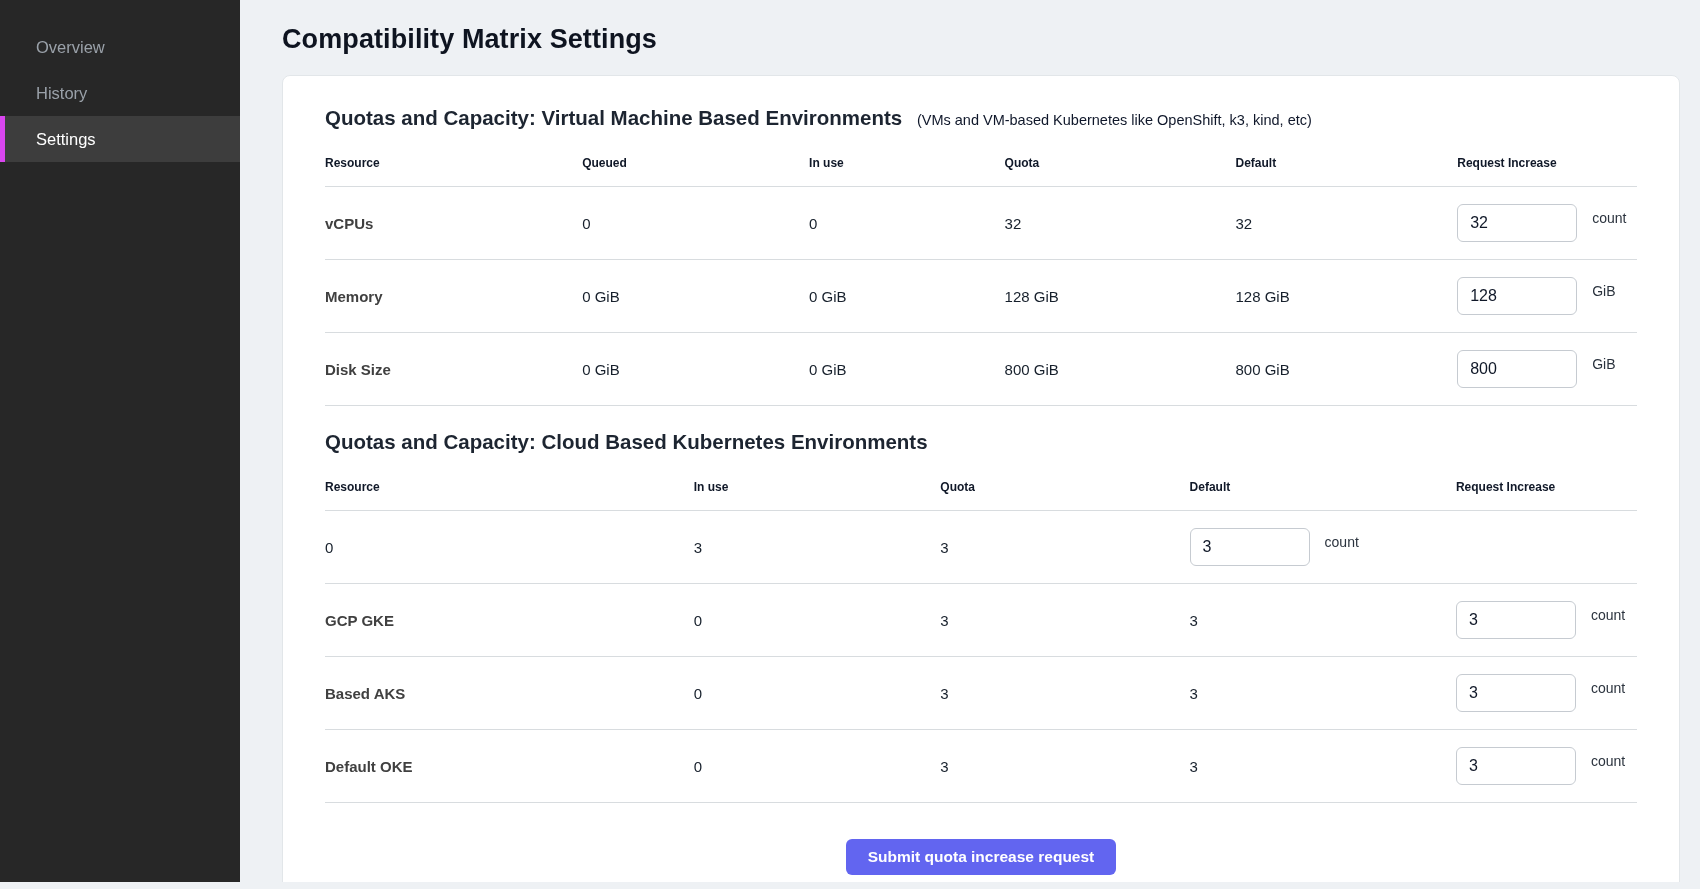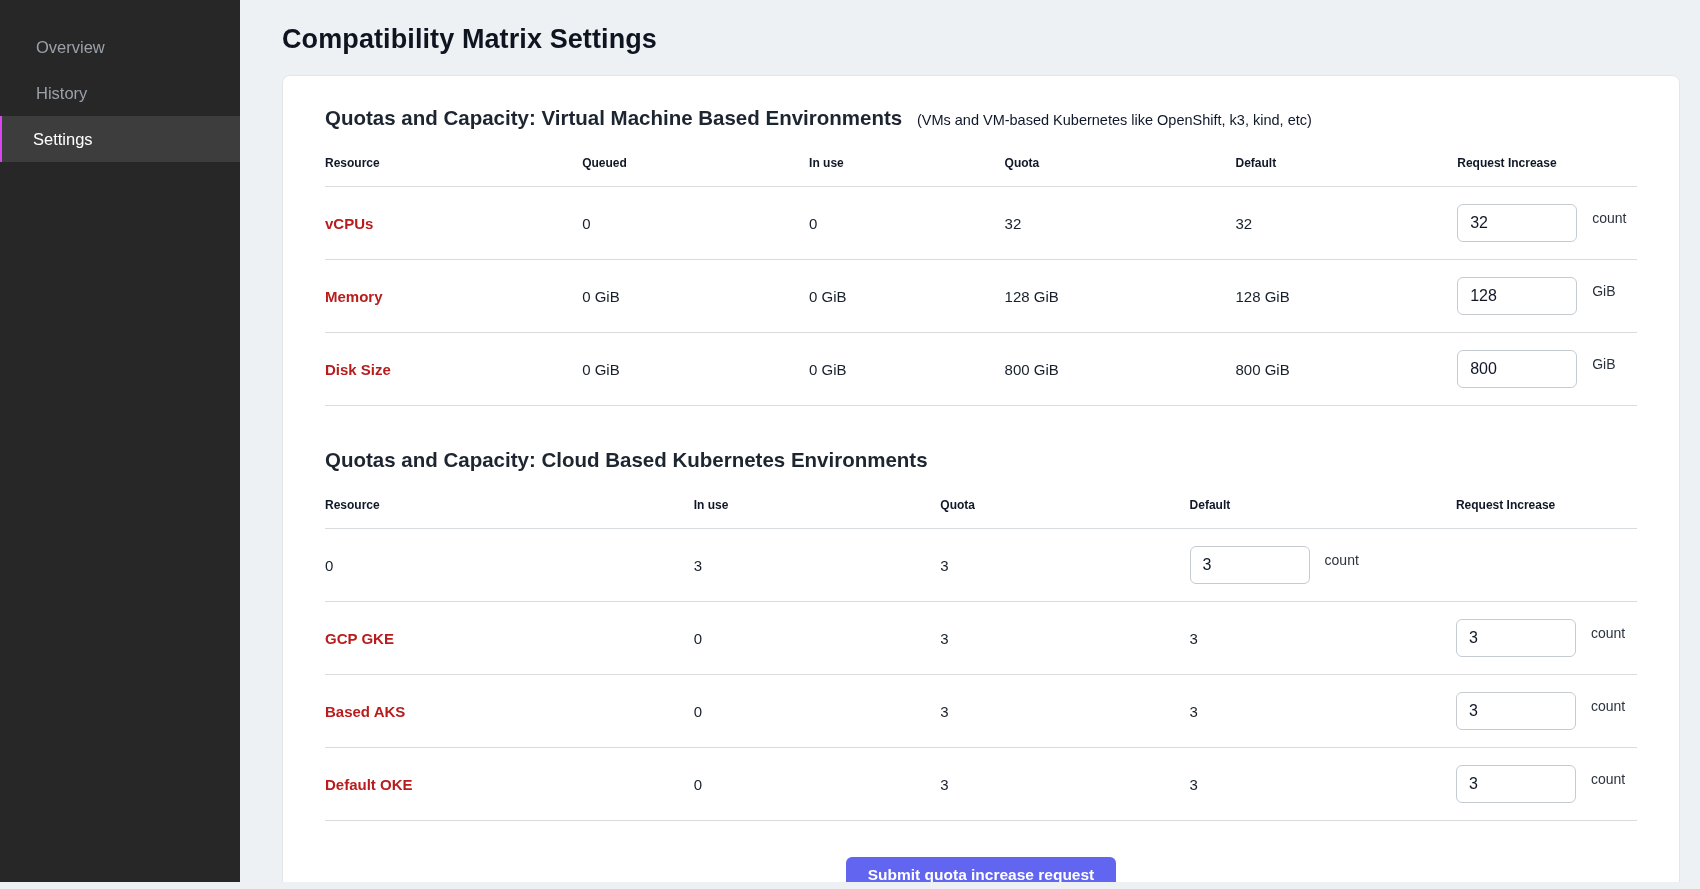--- a/index.html
+++ b/index.html
@@ -25,21 +25,21 @@
     align-items: center;
     padding-left: 31px;
     font-size: 16.5px;
     color: #9aa1a9;
     cursor: pointer;
     border-left: 5px solid transparent;
   }
   .side-item.active {
     background: #3d3d3d;
     color: #ffffff;
-    border-left: 2px solid #d946ef;
+    border-left: 5px solid #d946ef;
   }
 
   
   .main {
     flex: 1;
     padding: 12px 20px 24px 42px;
     overflow: hidden;
     border-radius: 18px;
   }
   h1.page-title {
@@ -59,39 +59,39 @@
     font-size: 20.5px;
     font-weight: 600;
     color: #1d2531;
   }
   .section-title .subtitle {
     font-size: 14.5px;
     font-weight: 400;
     color: #0f172a;
     margin-left: 9px;
   }
-  .section-title.second { margin-top: 42px; }
+  .section-title.second { margin-top: 24px; }
 
   .table { width: 100%; margin-top: 6px; }
   .row {
     display: grid;
     align-items: center;
     border-bottom: 1px solid #d8dcdf;
   }
   .vm-table .row    { grid-template-columns: 19.6% 17.3% 14.9% 17.6% 16.9% 1fr; }
   .cloud-table .row { grid-template-columns: 28.1% 18.8% 19.0% 20.3% 1fr; }
   .thead { padding: 20px 0 16px 0; }
   .thead .cell {
     font-size: 12px;
     font-weight: 700;
     color: #101828;
   }
   .data-row { height: 73px; }
   .cell { font-size: 15px; color: #17202c; }
-  .cell.resource { font-weight: 600; color: #b91c1c; }
+  .cell.resource { font-weight: 600; color: #404040; }
   .cell.request { display: flex; align-items: center; }
   .cell.request input {
     width: 120px;
     height: 38px;
     border: 1px solid #c6cbd1;
     border-radius: 6px;
     padding: 0 12px;
     font-size: 16px;
     color: #101828;
     font-family: "Liberation Sans", "DejaVu Sans", sans-serif;

